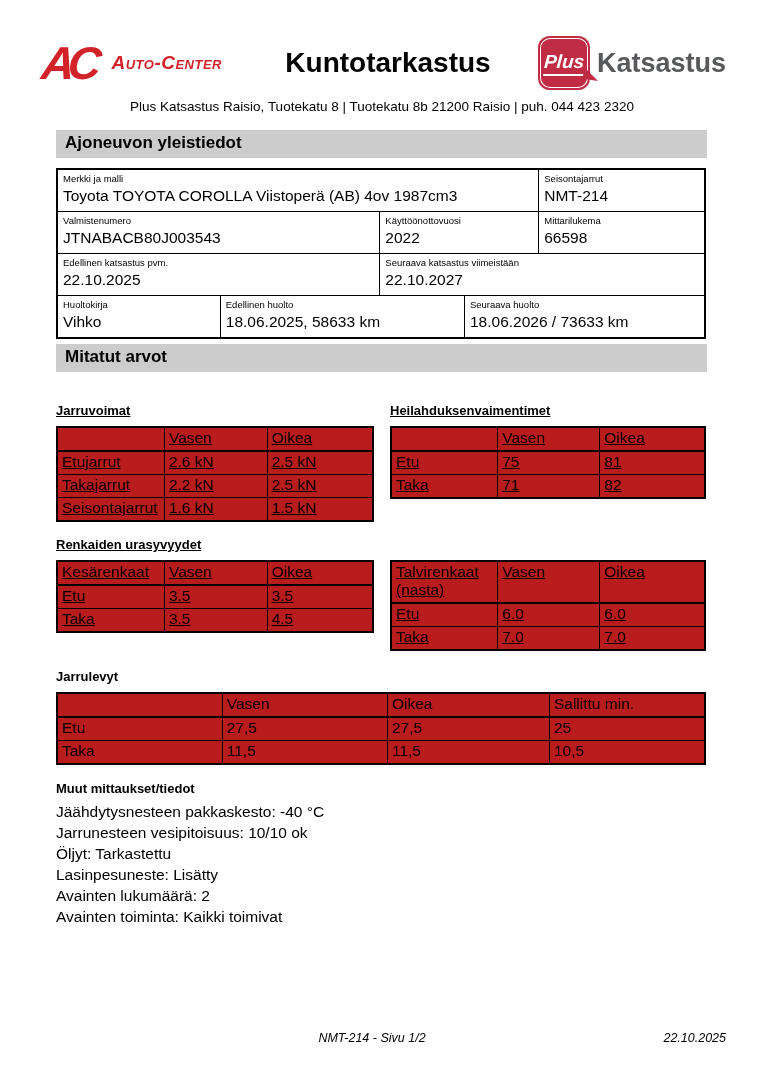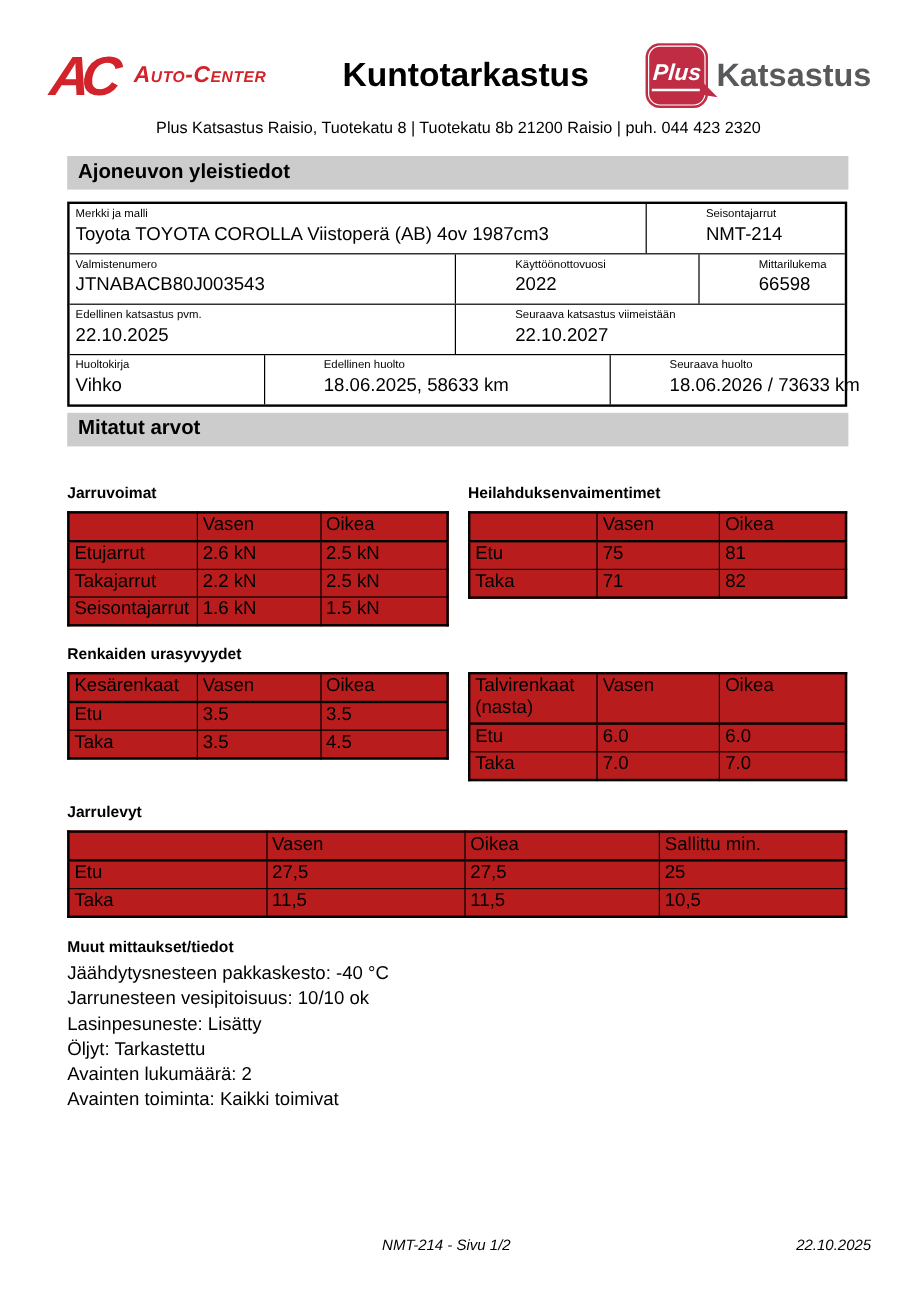--- a/index.html
+++ b/index.html
@@ -49,34 +49,34 @@
 
   
   .bar {
     margin: 16px 57px 0 56px; background: var(--bar-gray, #cccccc);
     font-weight: bold; font-size: 17px; padding: 3px 9px 5px;
   }
   .bar.second { margin-top: 5px; }
 
   
   .veh-table { margin: 10px 58px 0 56px; border: 2px solid #000; }
-  .veh-row { display: grid; border-bottom: 1px solid #000; gap: 44px; }
+  .veh-row { display: grid; border-bottom: 1px solid #000; }
   .veh-row:last-child { border-bottom: none; }
   .veh-row.r1 { grid-template-columns: 74.5% 25.5%; }
   .veh-row.r2 { grid-template-columns: 49.9% 24.6% 25.5%; }
   .veh-row.r3 { grid-template-columns: 49.9% 50.1%; }
   .veh-row.r4 { grid-template-columns: 25.2% 37.8% 37%; }
   .veh-cell { border-right: 1px solid #000; padding: 3px 4px 5px 5px; min-height: 39px; }
   .veh-cell:last-child { border-right: none; }
   .veh-label { font-size: 9.5px; line-height: 12px; }
   .veh-value { font-size: 15.5px; line-height: 20px; margin-top: 1px; white-space: nowrap; }
 
   
   .content { margin: 0 58px 0 56px; position: relative; }
-  .tbl-row { display: flex; justify-content: space-between; }
+  .tbl-row { display: flex; justify-content: space-between; text-decoration: underline; }
   .row1 { margin-top: 31px; }
   .row2 { margin-top: 15px; }
   .row3 { margin-top: 18px; }
   .col-l { width: 318px; }
   .col-r { width: 316px; }
   .tbl-title { font-size: 13px; font-weight: bold; line-height: 15px; }
   .col-r .offset { margin-top: 23px; }
 
   table { border-collapse: collapse; width: 100%; margin-top: 8px; border: 2px solid #000; table-layout: fixed; background: #b91c1c; }
   th, td {
@@ -331,22 +331,22 @@
             <td>10,5</td>
           </tr>
         </tbody>
       </table>
     </div>
 
     <div class="other">
       <div class="other-title">Muut mittaukset/tiedot</div>
       <div class="other-line">Jäähdytysnesteen pakkaskesto: -40 °C</div>
       <div class="other-line">Jarrunesteen vesipitoisuus: 10/10 ok</div>
+      <div class="other-line">Öljyt: Tarkastettu</div>
       <div class="other-line">Lasinpesuneste: Lisätty</div>
-      <div class="other-line">Öljyt: Tarkastettu</div>
       <div class="other-line">Avainten lukumäärä: 2</div>
       <div class="other-line">Avainten toiminta: Kaikki toimivat</div>
     </div>
   </div>
 
   <div class="footer">
     <div class="footer-center">NMT-214 - Sivu 1/2</div>
     <div class="footer-right">22.10.2025</div>
   </div>
 

